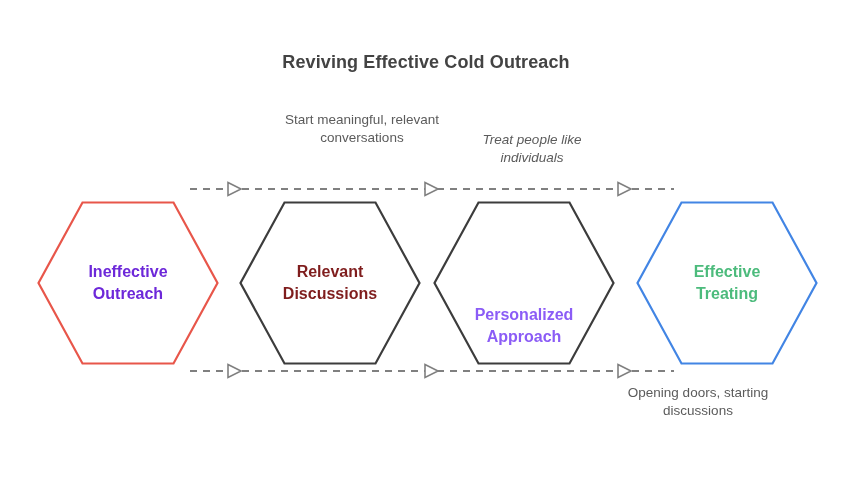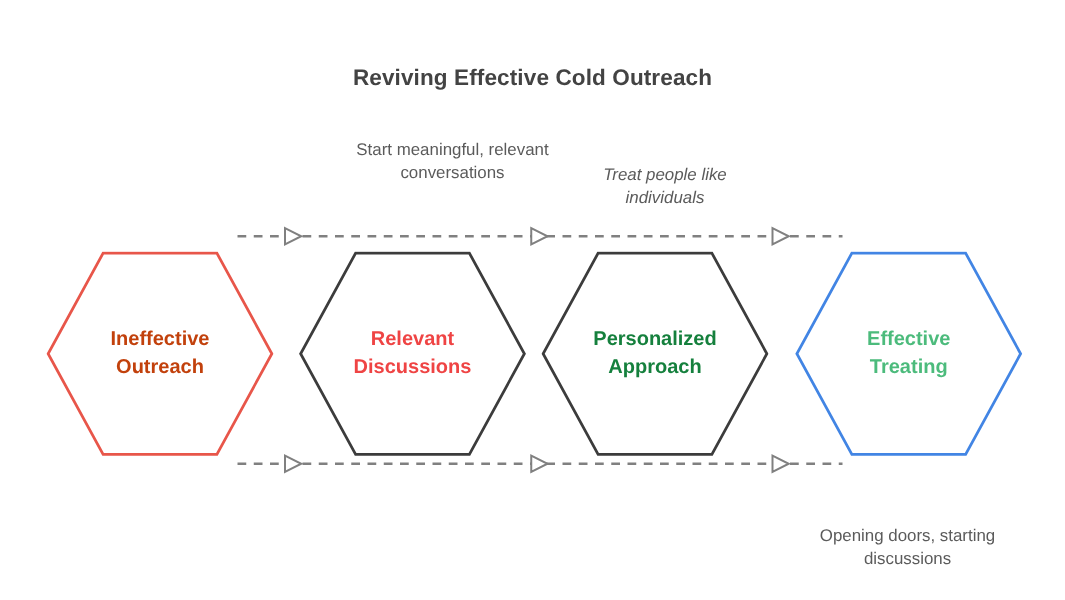--- a/index.html
+++ b/index.html
@@ -34,21 +34,21 @@
     position: absolute;
     text-align: center;
     font-size: 13.5px;
     line-height: 18px;
     color: #5b5b5b;
     font-family: "Liberation Sans", sans-serif;
   }
   #caption-top-1 { left: 238px; top: 111px; width: 160px; margin-left: 44px; }
   #caption-top-2 { left: 452px; top: 131px; width: 160px; font-style: italic; }
   #caption-bottom-1 { left: 44px; top: 384px; width: 160px; }
-  #caption-bottom-2 { left: 635px; top: 384px; width: 182px; margin-top: 36px; }
+  #caption-bottom-2 { left: 607px; top: 384px; width: 182px; }
 
   .hex-wrap {
     position: absolute;
     top: 201px;
     width: 182px;
     height: 164px;
   }
   .hex-wrap svg {
     position: absolute;
     left: 0;
@@ -98,37 +98,37 @@
       <path d="M 40 2.5 L 53 9 L 40 15.5 Z" fill="#ffffff" stroke="#808080" stroke-width="1.6" stroke-linejoin="miter"></path>
       <path d="M 237 2.5 L 250 9 L 237 15.5 Z" fill="#ffffff" stroke="#808080" stroke-width="1.6" stroke-linejoin="miter"></path>
       <path d="M 430 2.5 L 443 9 L 430 15.5 Z" fill="#ffffff" stroke="#808080" stroke-width="1.6" stroke-linejoin="miter"></path>
     </svg>
   </div>
 
   <div class="hex-wrap" id="hex-1">
     <svg width="182" height="164" viewBox="0 0 182 164" xmlns="http://www.w3.org/2000/svg">
       <polygon points="45.5,1.5 136.5,1.5 180.5,82 136.5,162.5 45.5,162.5 1.5,82" fill="#ffffff" stroke="#e8564a" stroke-width="2.2" stroke-linejoin="miter"></polygon>
     </svg>
-    <div class="hex-label" style="color:#c2410c;">Ineffective
+    <div class="hex-label" style="color:#6d28d9;">Ineffective
 Outreach</div>
   </div>
 
   <div class="hex-wrap" id="hex-2">
     <svg width="182" height="164" viewBox="0 0 182 164" xmlns="http://www.w3.org/2000/svg">
       <polygon points="45.5,1.5 136.5,1.5 180.5,82 136.5,162.5 45.5,162.5 1.5,82" fill="#ffffff" stroke="#3c3c3c" stroke-width="2.2" stroke-linejoin="miter"></polygon>
     </svg>
-    <div class="hex-label" style="color:#ef4444;">Relevant
+    <div class="hex-label" style="color:#7f1d1d;">Relevant
 Discussions</div>
   </div>
 
   <div class="hex-wrap" id="hex-3">
     <svg width="182" height="164" viewBox="0 0 182 164" xmlns="http://www.w3.org/2000/svg">
       <polygon points="45.5,1.5 136.5,1.5 180.5,82 136.5,162.5 45.5,162.5 1.5,82" fill="#ffffff" stroke="#3c3c3c" stroke-width="2.2" stroke-linejoin="miter"></polygon>
     </svg>
-    <div class="hex-label" style="color:#15803d;">Personalized
+    <div class="hex-label" style="color:#8b5cf6;margin-top:43px;">Personalized
 Approach</div>
   </div>
 
   <div class="hex-wrap" id="hex-4">
     <svg width="182" height="164" viewBox="0 0 182 164" xmlns="http://www.w3.org/2000/svg">
       <polygon points="45.5,1.5 136.5,1.5 180.5,82 136.5,162.5 45.5,162.5 1.5,82" fill="#ffffff" stroke="#4285e4" stroke-width="2.2" stroke-linejoin="miter"></polygon>
     </svg>
     <div class="hex-label" style="color:#4cbb7c;">Effective
 Treating</div>
   </div>

